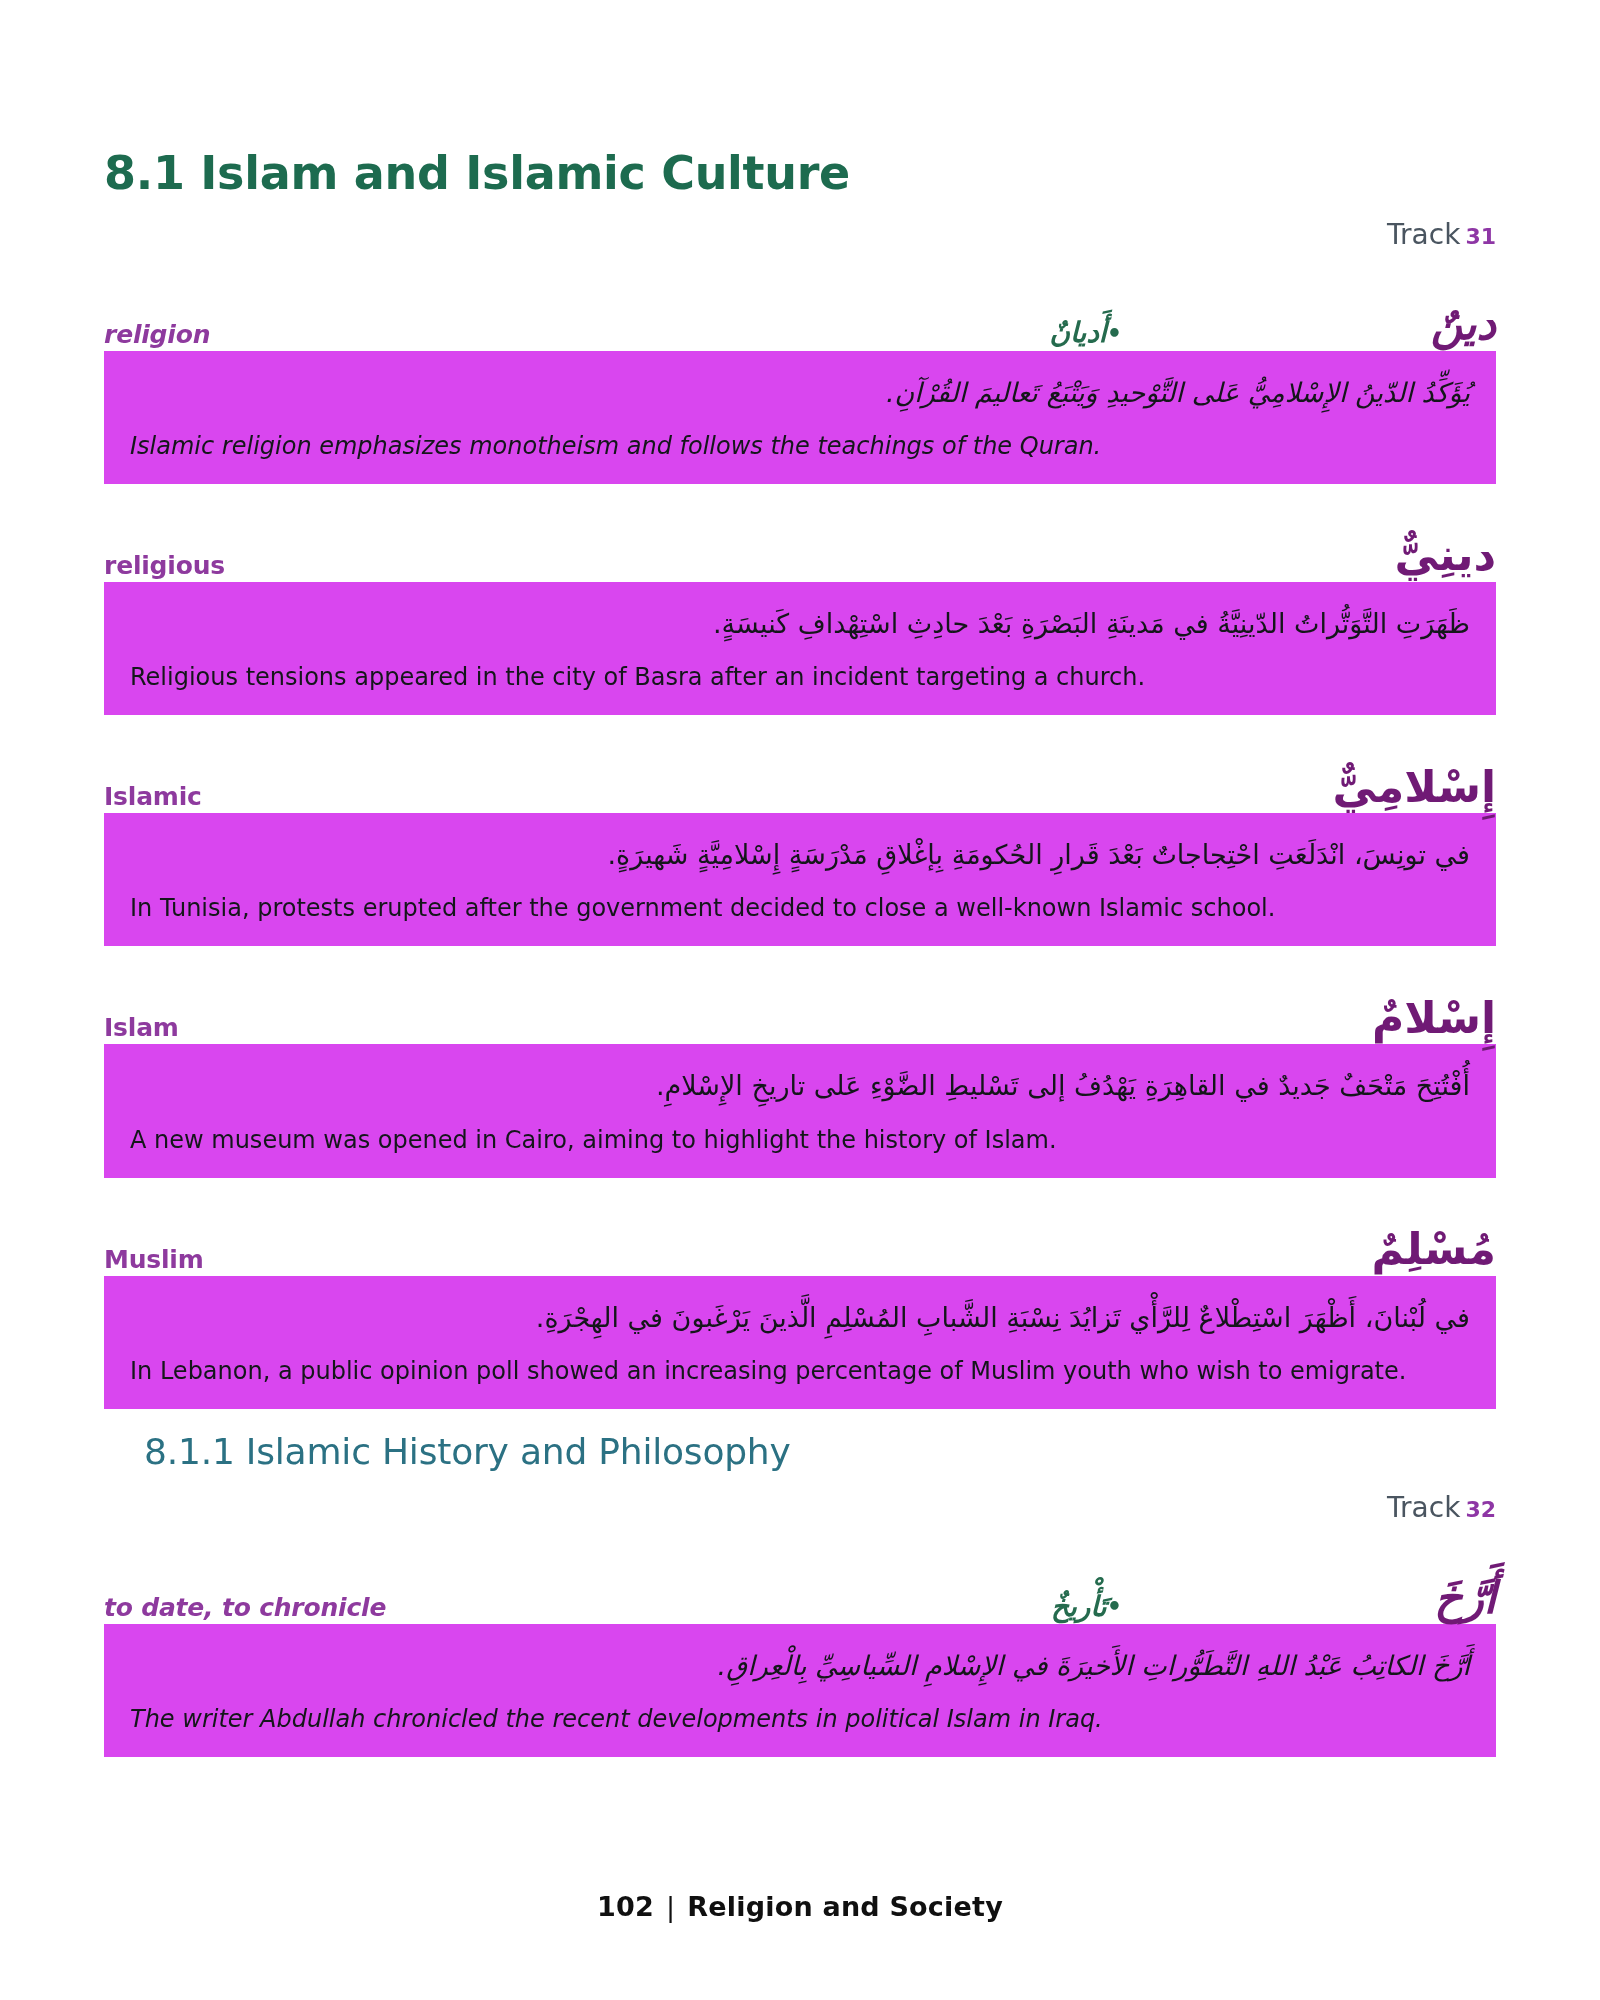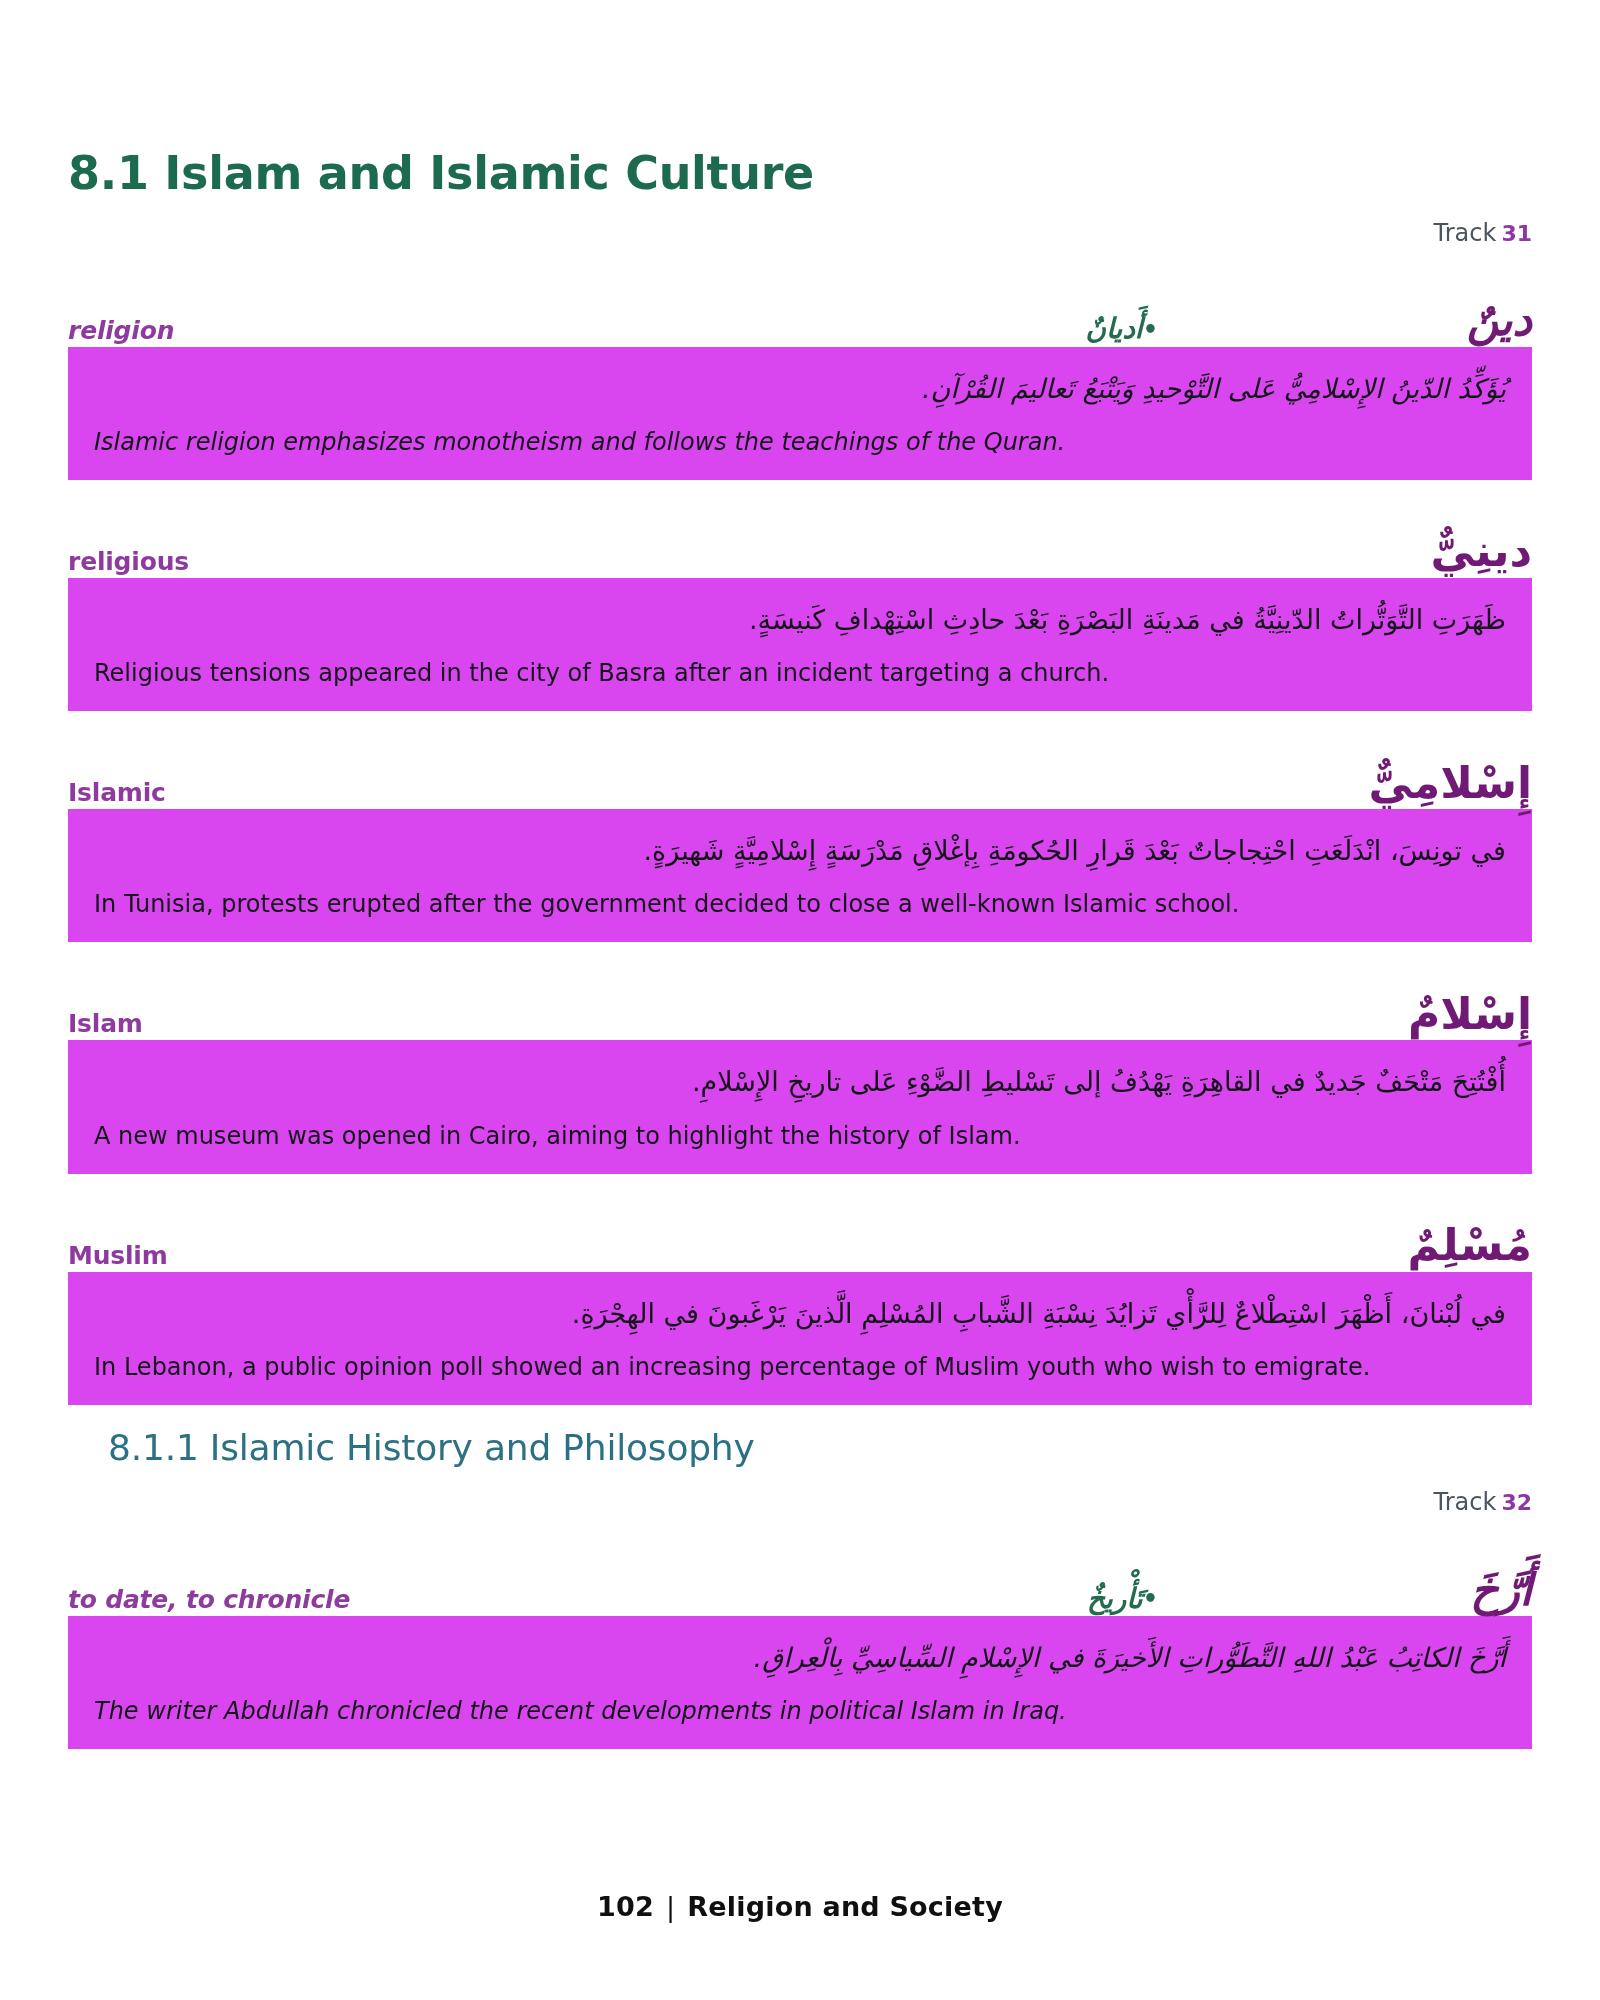--- a/index.html
+++ b/index.html
@@ -13,21 +13,21 @@
     font-family: "DejaVu Sans", "Liberation Sans", sans-serif;
     position: relative;
     overflow: hidden;
   }
 
   .page {
     position: relative;
     width: 1600px;
     height: 2000px;
     box-sizing: border-box;
-    padding: 0 68px;
+    padding: 0 104px;
   }
 
   
   .section-heading {
     margin: 0;
     padding-top: 148px;
     font-size: 46px;
     font-weight: bold;
     color: #1d6b4f;
     letter-spacing: -0.3px;
@@ -49,21 +49,21 @@
   .track-line {
     text-align: right;
     font-size: 21px;
     font-weight: bold;
     margin-top: 22px;
     line-height: 1;
   }
   .track-word {
     color: #4a5560;
     font-weight: normal;
-    font-size: 24px;
+    font-size: 28px;
   }
   .track-num {
     color: #8e36a5;
     font-weight: bold;
     font-size: 22px;
     margin-left: 5px;
   }
 
   
   .entry {

